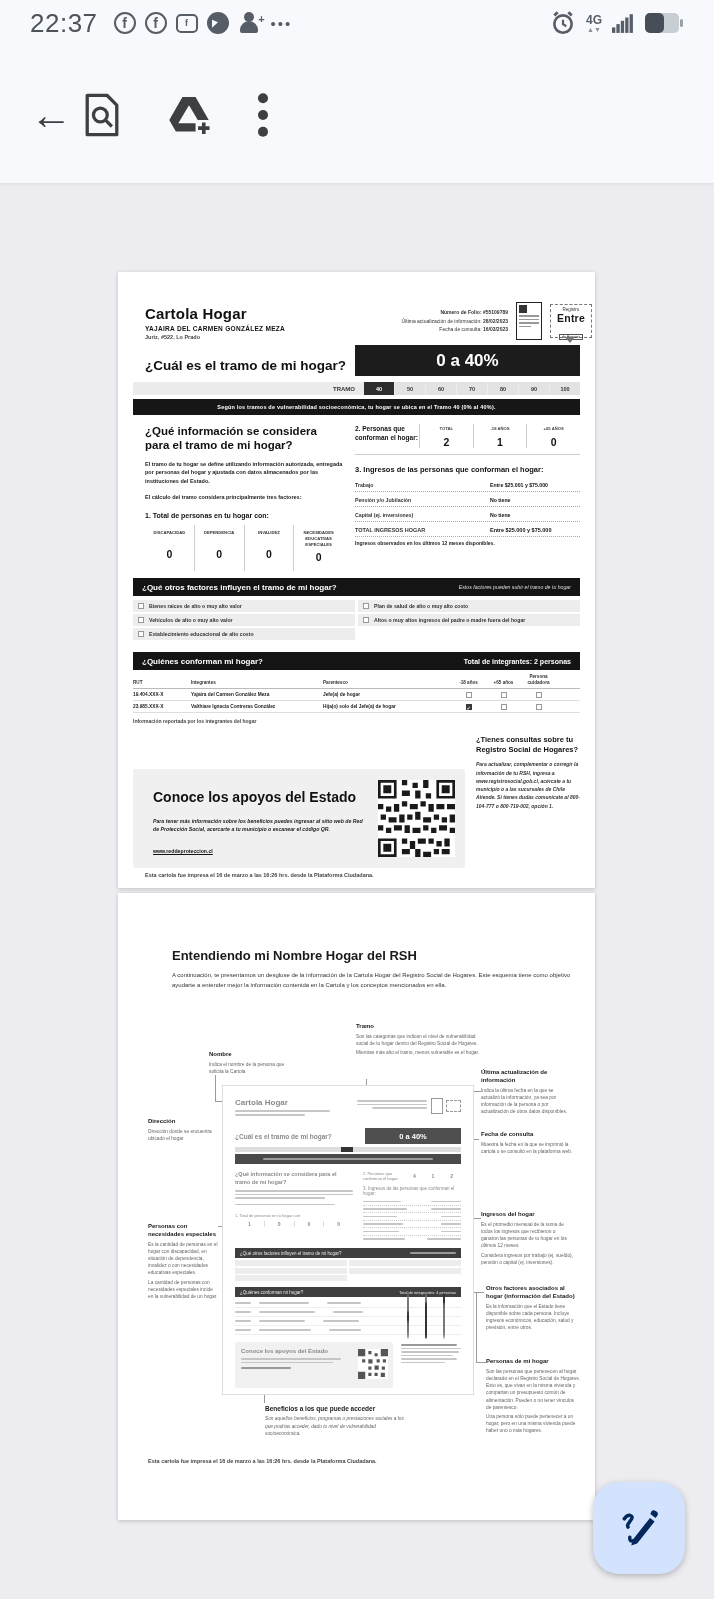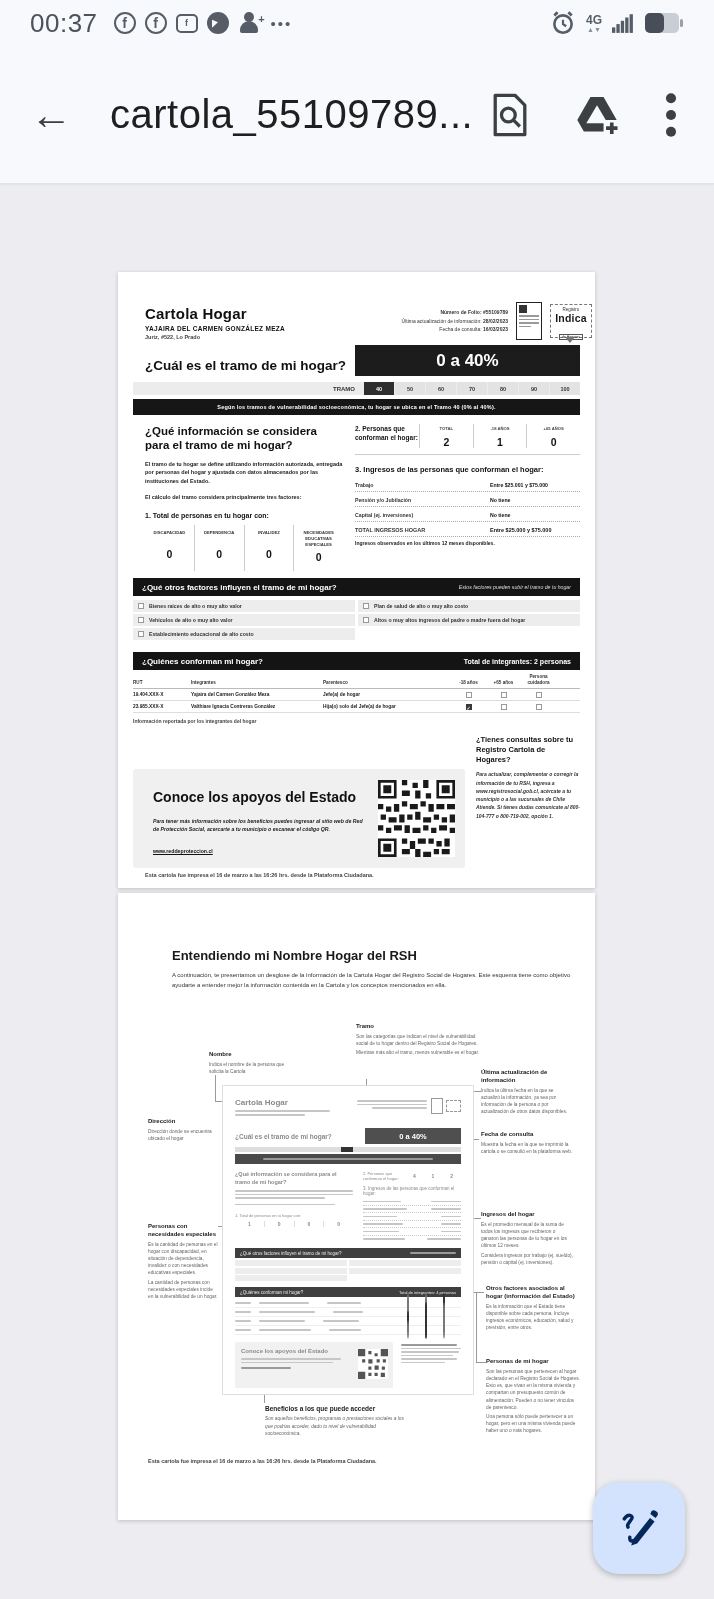--- a/index.html
+++ b/index.html
@@ -132,21 +132,21 @@
 
   
   .fab { position:absolute; left:593px; top:1482px; width:92px; height:92px; border-radius:26px;
     background:#d3e3fd; box-shadow:0 2px 6px rgba(0,0,0,.25); display:grid; place-items:center;
     cursor:pointer; z-index:6; }
 </style>
 </head>
 <body>
 
 <div class="statusbar">
-  <div class="sb-time">00:37</div>
+  <div class="sb-time">22:37</div>
   <div class="sb-icons">
     <div class="sb-fb">f</div>
     <div class="sb-fb">f</div>
     <div class="sb-chat">f</div>
     <div class="sb-msgr"></div>
     <div class="sb-person">
       <div class="head"></div>
         <div class="bodyp"></div>
         <div class="plus">+</div>
     </div>
@@ -172,21 +172,20 @@
     <svg width="40" height="22" viewBox="0 0 40 22">
       <rect x="1" y="1" width="34" height="20" rx="5" fill="#c9ced4"></rect>
       <rect x="1" y="1" width="19" height="20" rx="5" fill="#474e57"></rect>
       <rect x="36" y="7" width="3" height="8" rx="1.5" fill="#9aa0a8"></rect>
     </svg>
   </div>
 </div>
 
 <div class="appbar">
   <div class="ab-back">←</div>
-  <div class="ab-title">cartola_55109789...</div>
   <div class="ab-icons">
     <svg width="40" height="46" viewBox="0 0 24 28">
       <path d="M3 2h12l6 6v18H3z" fill="none" stroke="#3c4043" stroke-width="2" stroke-linejoin="round"></path>
       <circle cx="11" cy="14" r="4.2" fill="none" stroke="#3c4043" stroke-width="2"></circle>
       <path d="M14 17l4 4" stroke="#3c4043" stroke-width="2"></path>
     </svg>
     <svg width="46" height="44" viewBox="0 0 28 26">
       <path d="M10 2h8l8 14-4 7H6l-4-7z" fill="#3c4043"></path>
       <path d="M14 7L7.5 18h13z" fill="#f7f9fc"></path>
       <rect x="18" y="16" width="10" height="10" rx="2" fill="#f7f9fc"></rect>
@@ -218,21 +217,21 @@
 
     <div class="gov-box abs" style="left:398px; top:30px;">
       <div class="crest"></div>
         <div class="gl"></div>
         <div class="gl"></div>
         <div class="gl"></div>
         <div class="gl" style="width:60%;"></div>
     </div>
     <div class="social-box abs" style="left:432px; top:32px;">
       <div class="r1">Registro</div>
-      <div class="r2">Indica</div>
+      <div class="r2">Entre</div>
       <div><span class="r3">de Hogares</span></div>
       <div class="tail"></div>
     </div>
 
     <div class="tramo-q abs" style="left:27px; top:86px;">¿Cuál es el tramo de mi hogar?</div>
     <div class="tramo-box abs" style="left:237px; top:73px; width:225px; height:31px;">0 a 40%</div>
 
     <div class="scale abs" style="left:15px; top:110px; width:447px; height:13px;">
       <div class="lbl">TRAMO</div>
       <div class="cell sel">40</div>
@@ -392,21 +391,21 @@
       <div class="sup-body abs" style="left:20px; top:48px;">Para tener más información sobre los beneficios puedes ingresar al sitio web de Red de Protección Social, acercarte a tu municipio o escanear el código QR.</div>
       <a class="sup-link abs" style="left:20px; top:76px; color:#111;">www.reddeproteccion.cl</a>
       <svg class="abs" style="right:10px; top:11px;" width="77" height="77" viewBox="0 0 29 29">
         <rect width="29" height="29" fill="#fff"></rect>
         <path fill="#1a1a1a" d="M0 0h7v7H0zM22 0h7v7h-7zM0 22h7v7H0z"></path>
         <path fill="#fff" d="M1 1h5v5H1zM23 1h5v5h-5zM1 23h5v5H1z"></path>
         <path fill="#1a1a1a" d="M2 2h3v3H2zM24 2h3v3h-3zM2 24h3v3H2zM9 0h2v2H9zM13 1h2v2h-2zM17 0h2v3h-2zM9 4h3v2H9zM14 4h2v3h-2zM18 5h2v2h-2zM0 9h2v2H0zM3 10h2v2H3zM6 9h2v3H6zM9 8h2v2H9zM12 9h3v2h-3zM16 8h2v2h-2zM19 9h2v3h-2zM22 9h3v2h-3zM26 9h3v2h-3zM1 13h2v2H1zM4 14h3v2H4zM8 13h2v3H8zM11 13h2v2h-2zM14 12h2v3h-2zM17 14h3v2h-3zM21 13h2v2h-2zM24 14h2v2h-2zM27 13h2v3h-2zM0 17h2v2H0zM3 18h2v2H3zM6 17h3v2H6zM10 17h2v3h-2zM13 18h3v2h-3zM17 17h2v2h-2zM20 18h2v2h-2zM23 17h3v2h-3zM27 18h2v2h-2zM9 22h2v2H9zM12 23h2v3h-2zM15 22h3v2h-3zM19 22h2v2h-2zM22 23h2v2h-2zM25 22h2v3h-2zM9 26h3v2H9zM14 26h2v3h-2zM17 27h3v2h-3zM21 26h2v2h-2zM24 26h3v2h-3z"></path>
       </svg>
     </div>
     <div class="abs" style="left:358px; top:463px; width:105px;">
-      <div class="con-title">¿Tienes consultas sobre tu Registro Cartola de Hogares?</div>
+      <div class="con-title">¿Tienes consultas sobre tu Registro Social de Hogares?</div>
       <div class="con-body">Para actualizar, complementar o corregir la información de tu RSH, ingresa a www.registrosocial.gob.cl, acércate a tu municipio o a las sucursales de Chile Atiende. Si tienes dudas comunícate al 800-104-777 o 800-719-002, opción 1.</div>
     </div>
 
     <div class="pfooter abs" style="left:27px; top:600px;">Esta cartola fue impresa el 16 de marzo a las 16:26 hrs. desde la Plataforma Ciudadana.</div>
   </div>
 
   <div class="page page2">
     <div class="p2-title abs" style="left:54px; top:55px;">Entendiendo mi Nombre Hogar del RSH</div>
     <div class="p2-intro abs" style="left:54px; top:78px; width:400px;">A continuación, te presentamos un desglose de la información de la Cartola Hogar del Registro Social de Hogares.  Este esquema tiene como objetivo ayudarte a entender mejor la información contenida en la Cartola y los conceptos mencionados en ella.</div>
 

